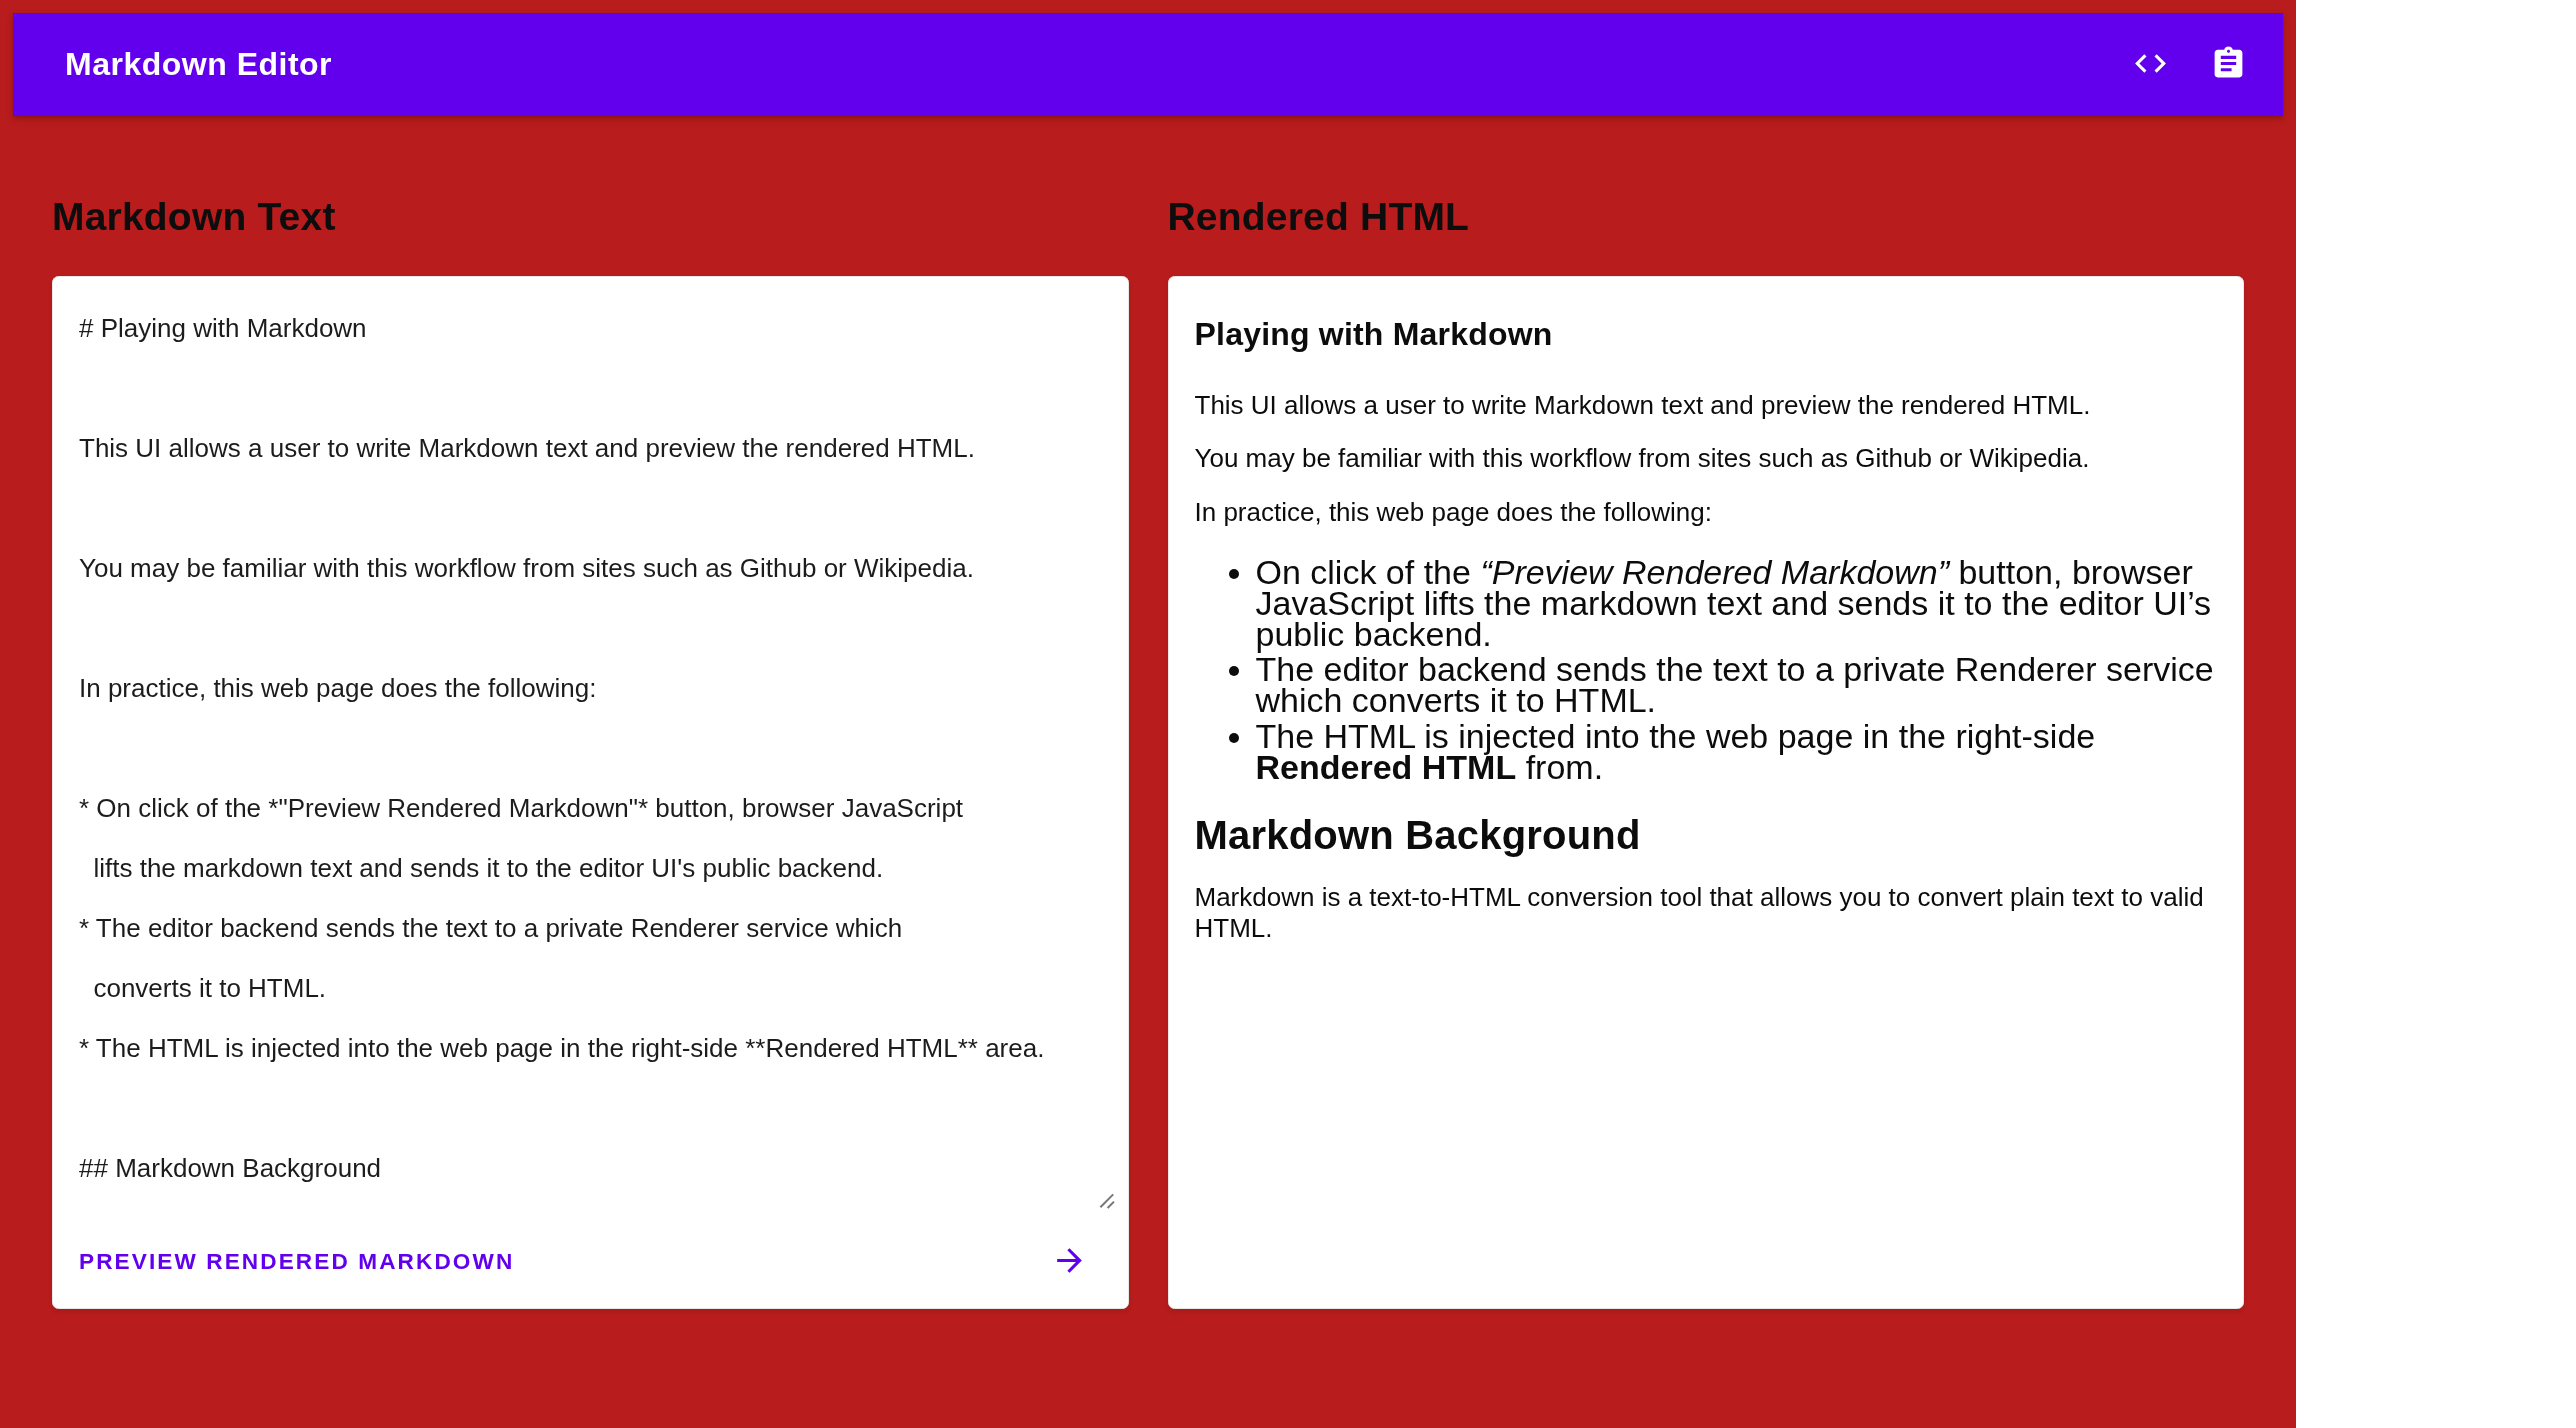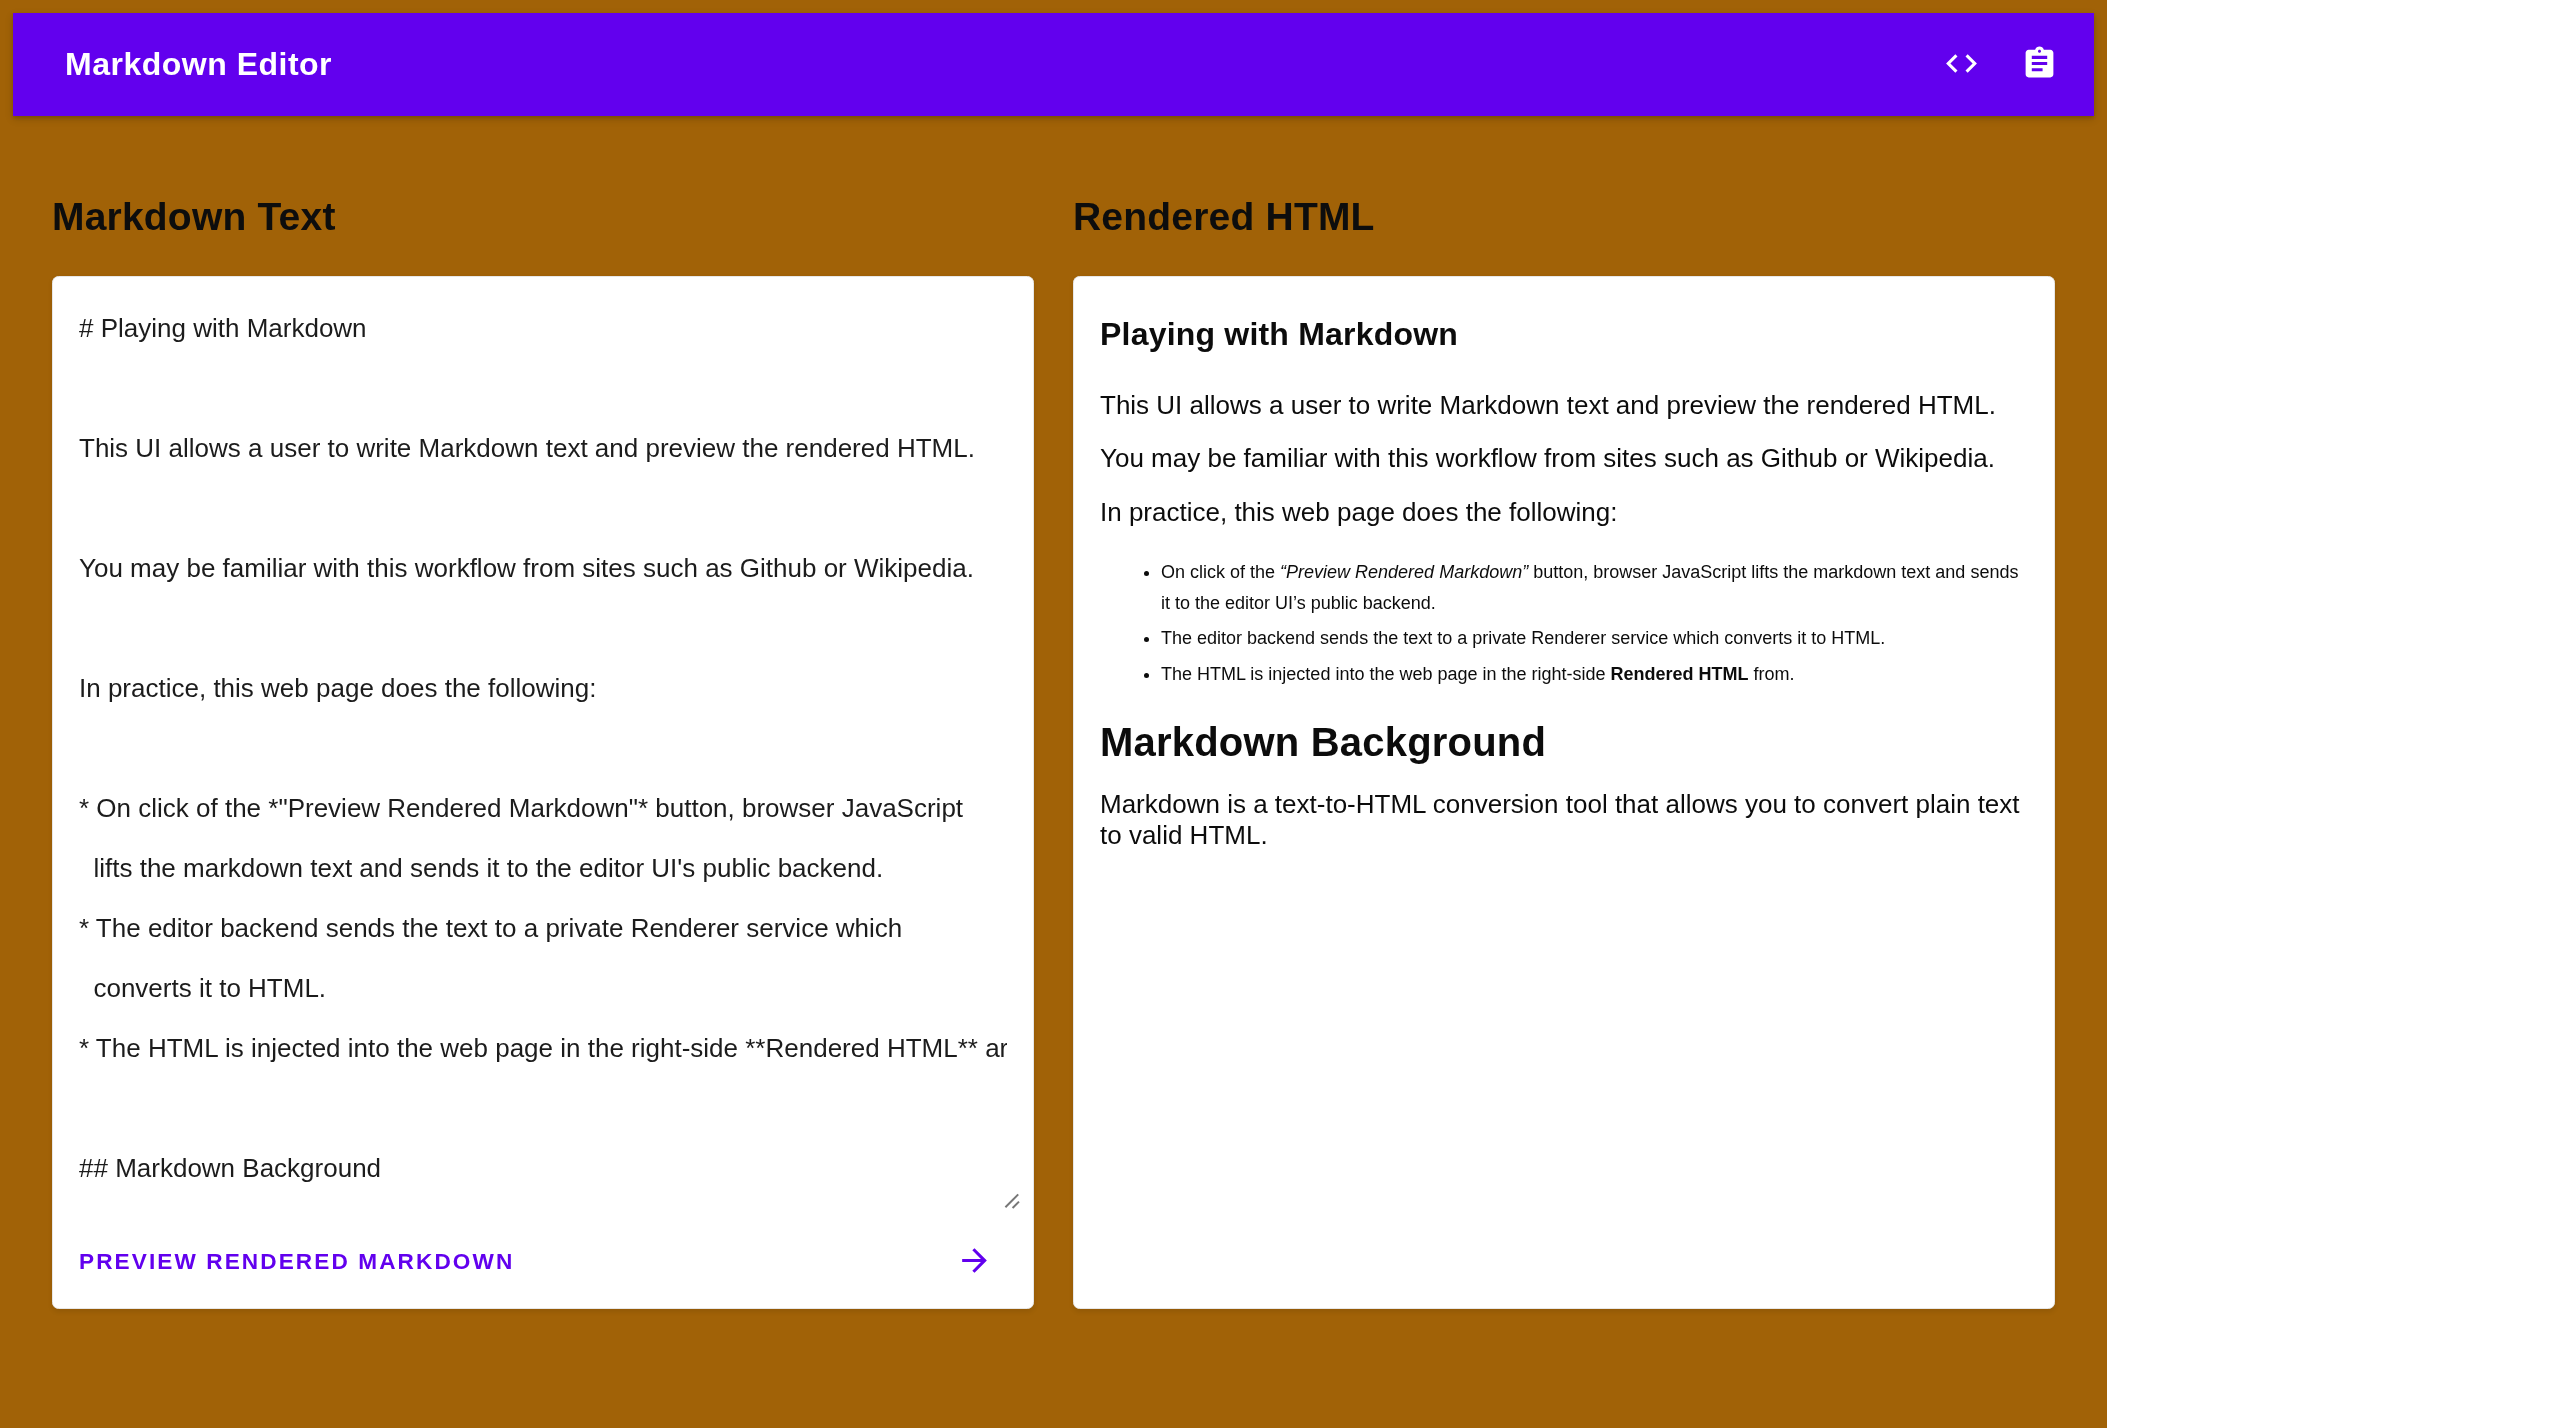--- a/index.html
+++ b/index.html
@@ -4,23 +4,23 @@
 <style>
   * { box-sizing: border-box; }
   html, body {
     margin: 0; padding: 0;
     background: #ffffff;
     font-family: "Liberation Sans", sans-serif;
     color: #111111;
   }
   #page {
     position: relative;
-    width: 2107px;
+    width: 2296px;
     height: 1429px;
-    background: #a16207;
+    background: #b91c1c;
     overflow: hidden;
   }
 
   
   .app-bar {
     margin: 13px 13px 0 13px;
     height: 103px;
     background: #6200EE;
     display: flex;
     align-items: center;
@@ -141,21 +141,21 @@
   .md-doc p {
     font-size: 26px;
     line-height: 31px;
     margin: 22.6px 0;
   }
   .md-doc ul {
     margin: 29px 0;
     padding-left: 61px;
   }
   .md-doc li {
-    font-size: 18px;
+    font-size: 34px;
     line-height: 31px;
     margin-bottom: 4.8px;
   }
   .md-doc .italic { font-style: italic; }
   .md-doc .bold { font-weight: 700; }
   .md-doc a { color: #551A8B; text-decoration: underline; cursor: pointer; }
 </style>
 </head>
 <body>
 

